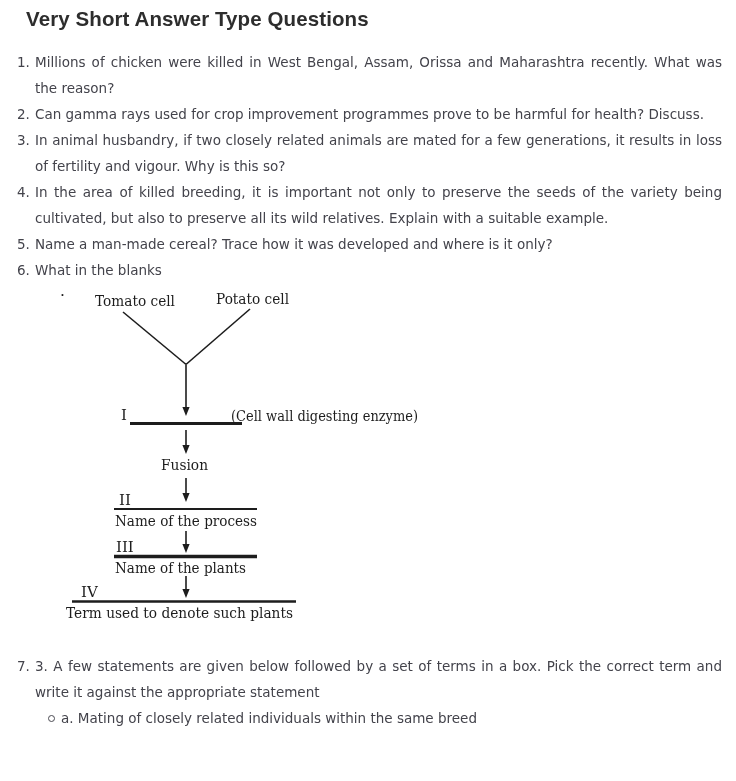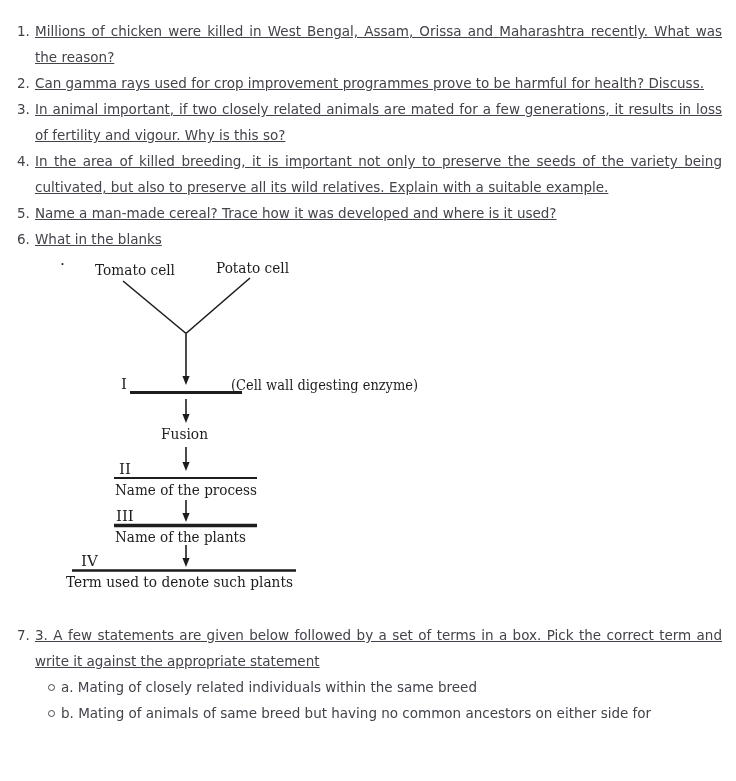--- a/index.html
+++ b/index.html
@@ -32,21 +32,20 @@
     font-size: 13.5px;
     line-height: 26px;
     white-space: nowrap;
   }
   .q-text {
     flex: 1;
     margin: 0 14px 0 0;
     font-size: 13.5px;
     line-height: 26px;
     text-align: justify;
-    text-decoration: underline;
   }
 
   .diagram-wrap {
     margin: 2px 0 30px 55px;
     width: 395px;
     height: 338px;
   }
   .diagram-wrap svg { display: block; }
 
   .dg-text {
@@ -83,55 +82,56 @@
     border: 1px solid #4a4a52;
     border-radius: 50%;
     background: transparent;
   }
 </style>
 </head>
 <body>
 
 <div class="page">
 
+  <h1 class="page-title">Very Short Answer Type Questions</h1>
 
   <div class="qlist">
 
     <div class="q">
       <div class="q-row">
         <span class="q-num">1.</span>
         <p class="q-text">Millions of chicken were killed in West Bengal, Assam, Orissa and Maharashtra recently. What was the reason?</p>
       </div>
     </div>
 
     <div class="q">
       <div class="q-row">
         <span class="q-num">2.</span>
         <p class="q-text">Can gamma rays used for crop improvement programmes prove to be harmful for health? Discuss.</p>
       </div>
     </div>
 
     <div class="q">
       <div class="q-row">
         <span class="q-num">3.</span>
-        <p class="q-text">In animal important, if two closely related animals are mated for a few generations, it results in loss of fertility and vigour. Why is this so?</p>
+        <p class="q-text">In animal husbandry, if two closely related animals are mated for a few generations, it results in loss of fertility and vigour. Why is this so?</p>
       </div>
     </div>
 
     <div class="q">
       <div class="q-row">
         <span class="q-num">4.</span>
         <p class="q-text">In the area of killed breeding, it is important not only to preserve the seeds of the variety being cultivated, but also to preserve all its wild relatives. Explain with a suitable example.</p>
       </div>
     </div>
 
     <div class="q">
       <div class="q-row">
         <span class="q-num">5.</span>
-        <p class="q-text">Name a man-made cereal? Trace how it was developed and where is it used?</p>
+        <p class="q-text">Name a man-made cereal? Trace how it was developed and where is it only?</p>
       </div>
     </div>
 
     <div class="q">
       <div class="q-row">
         <span class="q-num">6.</span>
         <p class="q-text">What in the blanks</p>
       </div>
 
       <div class="diagram-wrap">
@@ -185,21 +185,17 @@
       <div class="q-row">
         <span class="q-num">7.</span>
         <p class="q-text">3. A few statements are given below followed by a set of terms in a box. Pick the correct term and write it against the appropriate statement</p>
       </div>
 
       <ul class="sub-list">
         <li class="sub-item">
           <span class="bullet-circle"></span>
           <span>a. Mating of closely related individuals within the same breed</span>
         </li>
-        <li class="sub-item">
-          <span class="bullet-circle"></span>
-          <span>b. Mating of animals of same breed but having no common ancestors on either side for</span>
-        </li>
       </ul>
     </div>
 
   </div>
 </div>
 
 </body></html>

